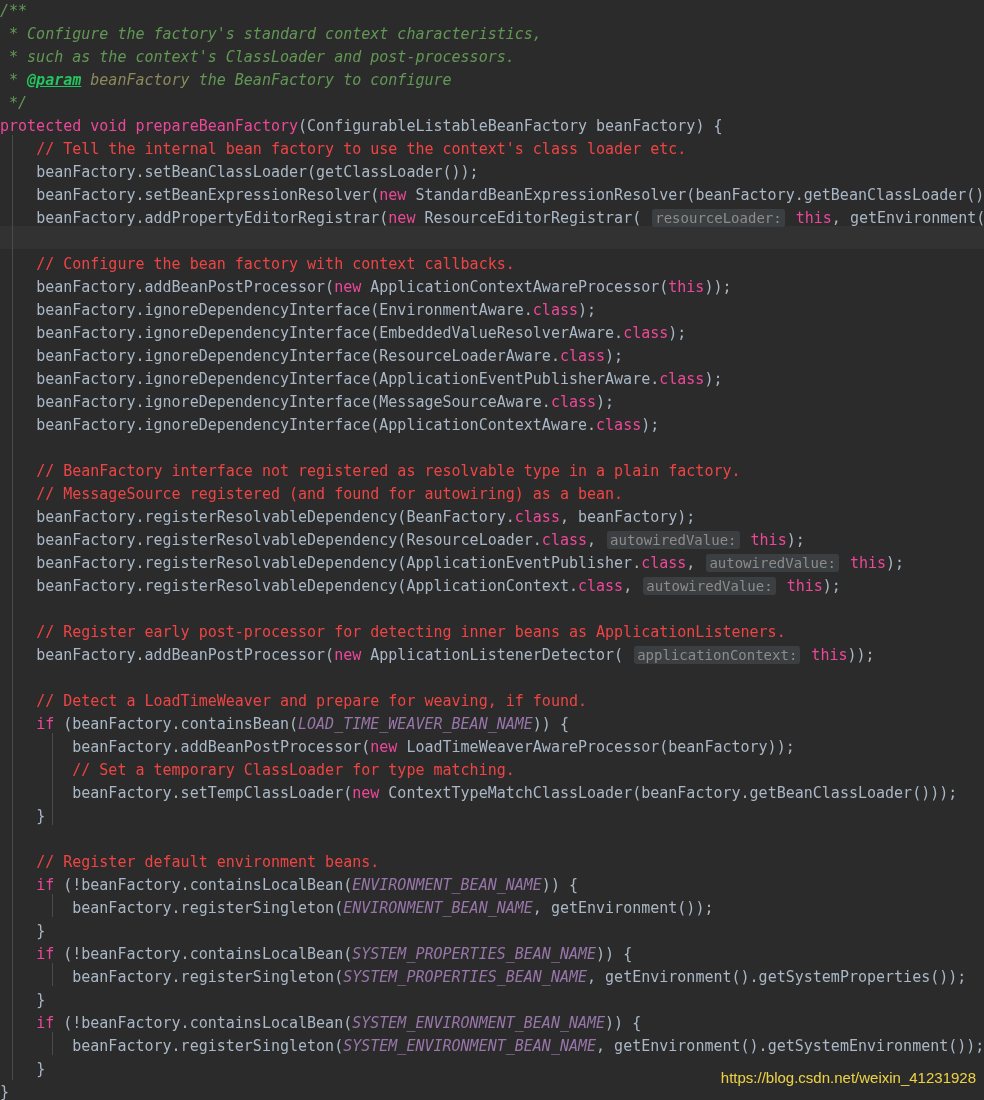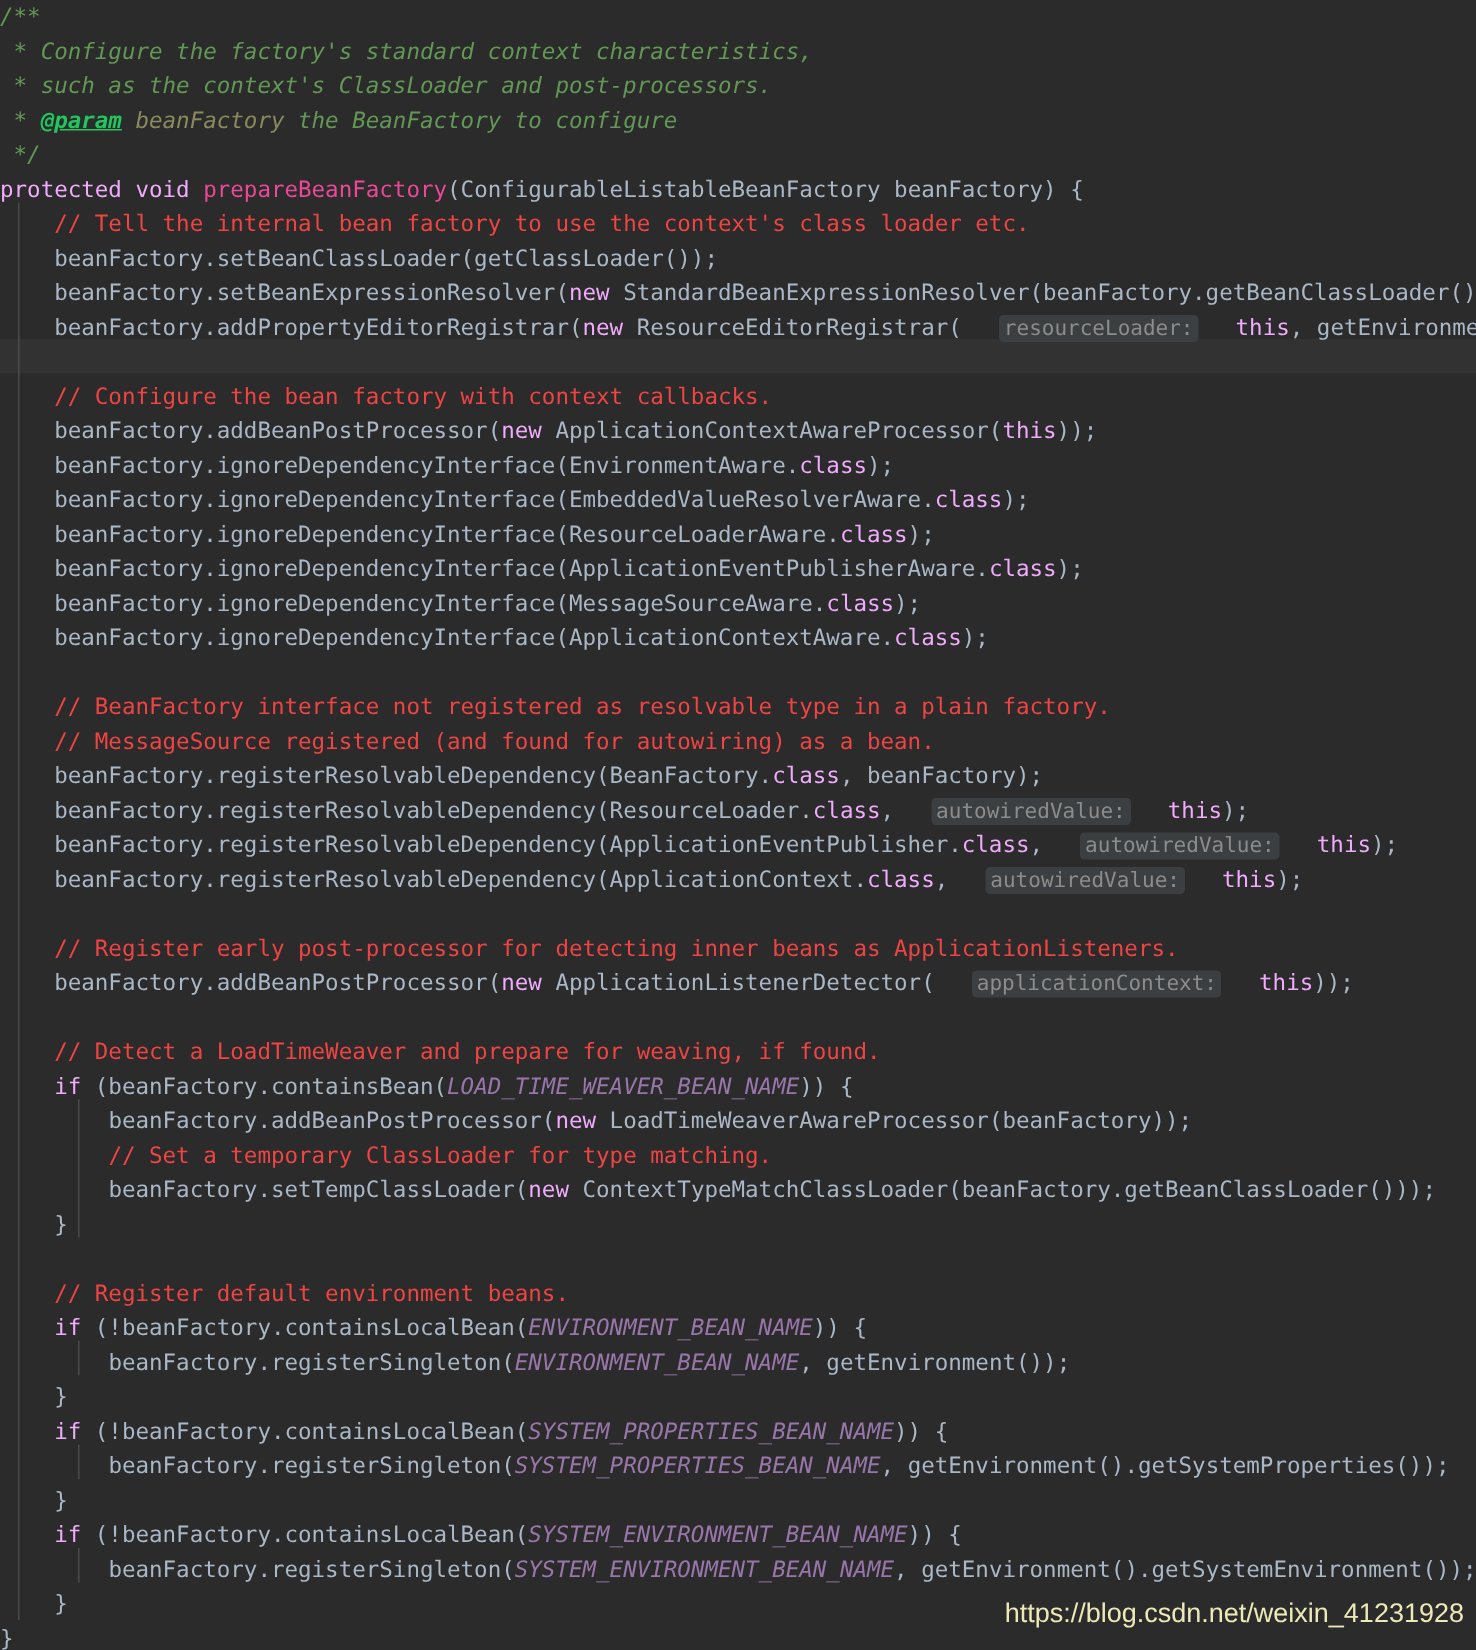--- a/index.html
+++ b/index.html
@@ -58,44 +58,44 @@
     display: block;
     height: 23px;
     padding-left: 0px;
   }
 
   
   .c-doc       { color: #629755; font-style: italic; }        
   .c-doc-tag   { color: #22c55e; font-style: italic; font-weight: bold; text-decoration: underline; }
   .c-doc-val   { color: #8a8a5c; font-style: italic; }        
   .c-cmt       { color: #ef4444; }                             
-  .c-kw        { color: #f0abfc; }
+  .c-kw        { color: #ec4899; }
   .c-fn        { color: #ec4899; }                             
   .c-id        { color: #a9b7c6; }                             
   .c-const     { color: #9876aa; font-style: italic; text-align: right; }
 
   
   .hint {
     background: #3c3f41;
     color: #8c8c8c;
     border-radius: 3px;
     padding: 1px 3px 1px 3px;
-    margin: 0 16px;
+    margin: 0 2px;
     font-size: 14px;
   }
 
   
   #watermark {
     position: absolute;
     right: 8px;
     bottom: 14px;
     z-index: 5;
-    color: #fef9c3;
+    color: #fde047;
     font-family: "Liberation Sans", sans-serif;
-    font-size: 18px;
+    font-size: 15px;
     opacity: 0.92;
     white-space: nowrap;
   }
 </style>
 </head>
 <body>
 
 <div id="editor">
 
   <div class="caret-line" style="top:226px; height:23px;"></div>

